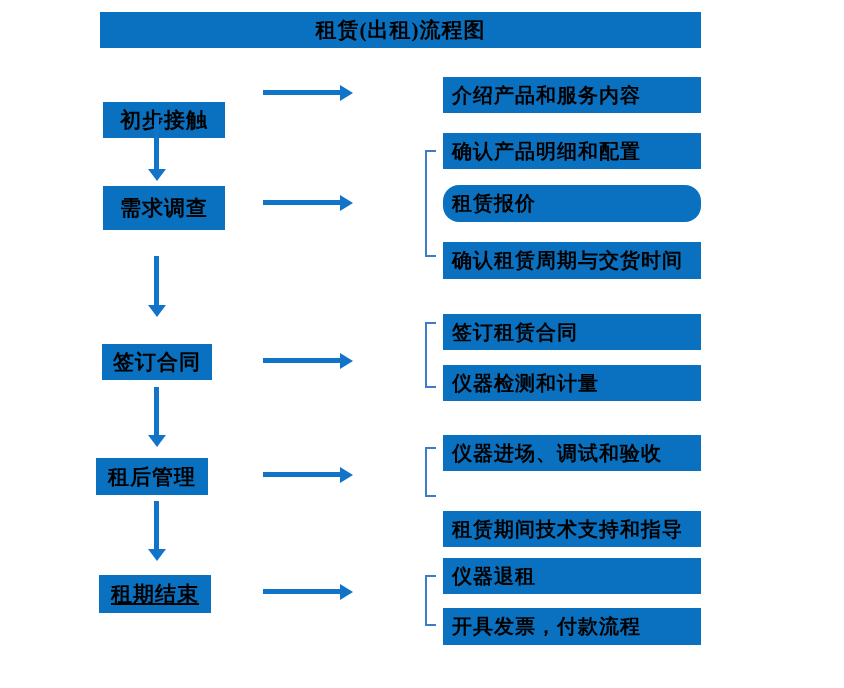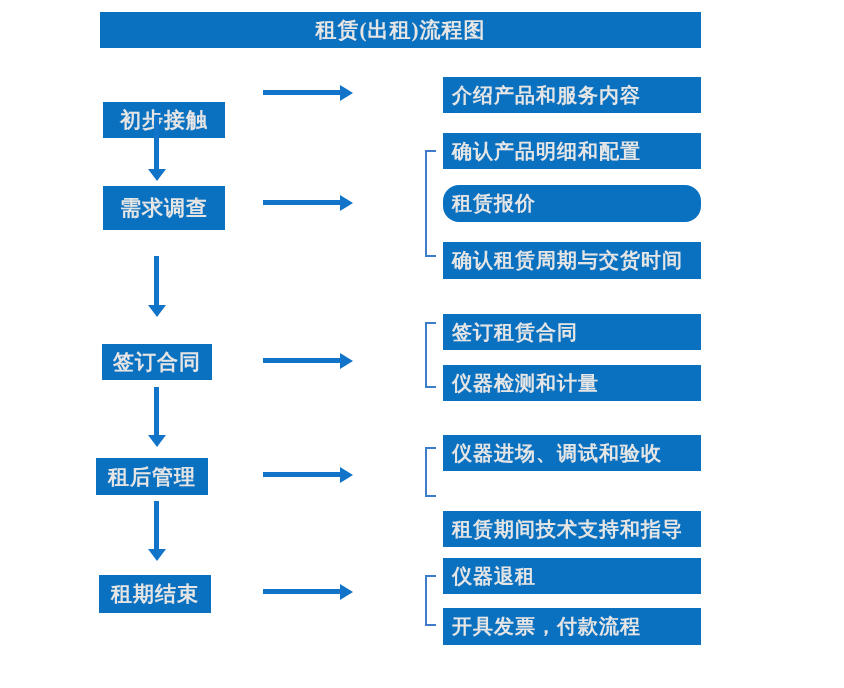--- a/index.html
+++ b/index.html
@@ -11,21 +11,21 @@
   .canvas {
     position: relative;
     width: 844px;
     height: 688px;
     background: #ffffff;
     overflow: hidden;
   }
   .box {
     position: absolute;
     background: #0a71c0;
-    color: #e5e5e5;
+    color: #000000;
     font-weight: bold;
     display: flex;
     align-items: center;
     box-sizing: border-box;
     white-space: nowrap;
   }
   .title-bar {
     left: 100px; top: 12px; width: 601px; height: 36px;
     justify-content: center;
     font-size: 21px;
@@ -40,21 +40,21 @@
     left: 443px; width: 258px; height: 36px;
     padding-left: 9px;
     font-size: 20px;
     letter-spacing: 1px;
   }
   
   .s1 { left: 103px; top: 77px;  width: 122px; height: 36px; margin-top: 25px; }
   .s2 { left: 103px; top: 186px; width: 122px; height: 44px; }
   .s3 { left: 102px; top: 344px; width: 110px; height: 36px; }
   .s4 { left: 96px;  top: 458px; width: 112px; height: 37px; }
-  .s5 { left: 99px;  top: 575px; width: 112px; height: 38px; }
+  .s5 { left: 99px;  top: 575px; width: 112px; height: 38px; text-decoration: underline; }
   
   .d1  { top: 77px; }
   .d2  { top: 133px; }
   .d3  { top: 185px; height: 37px; border-radius: 16px; }
   .d4  { top: 242px; height: 37px; }
   .d5  { top: 314px; }
   .d6  { top: 365px; }
   .d7  { top: 435px; }
   .d8  { top: 511px; }
   .d9  { top: 558px; }

